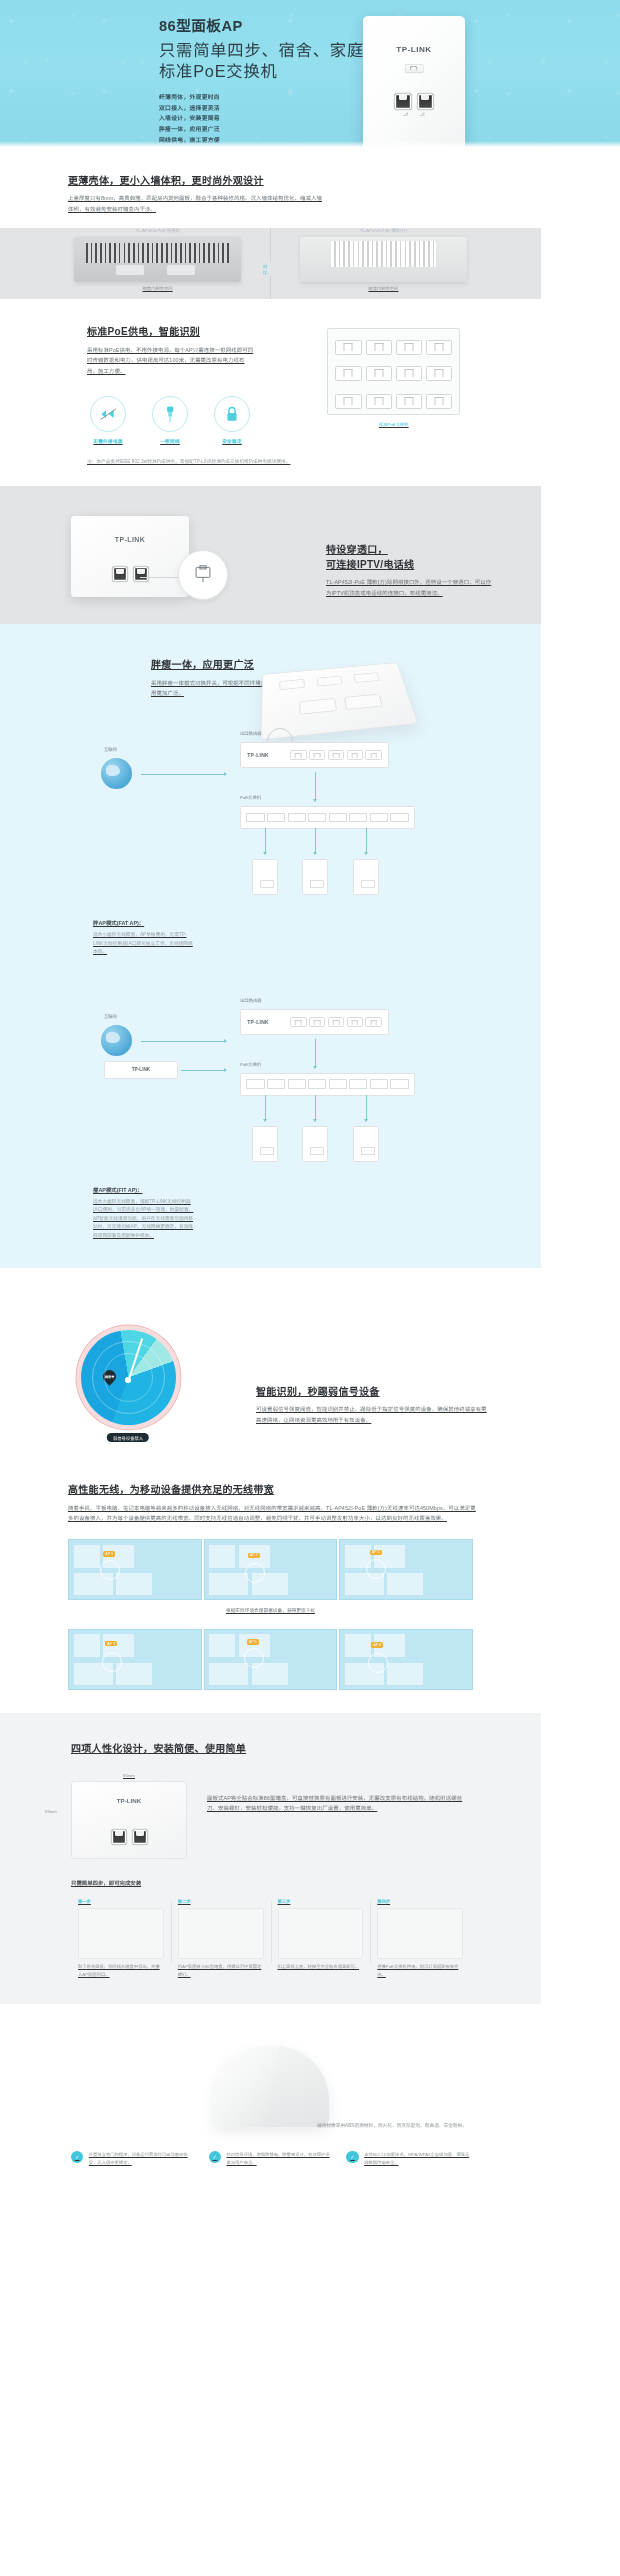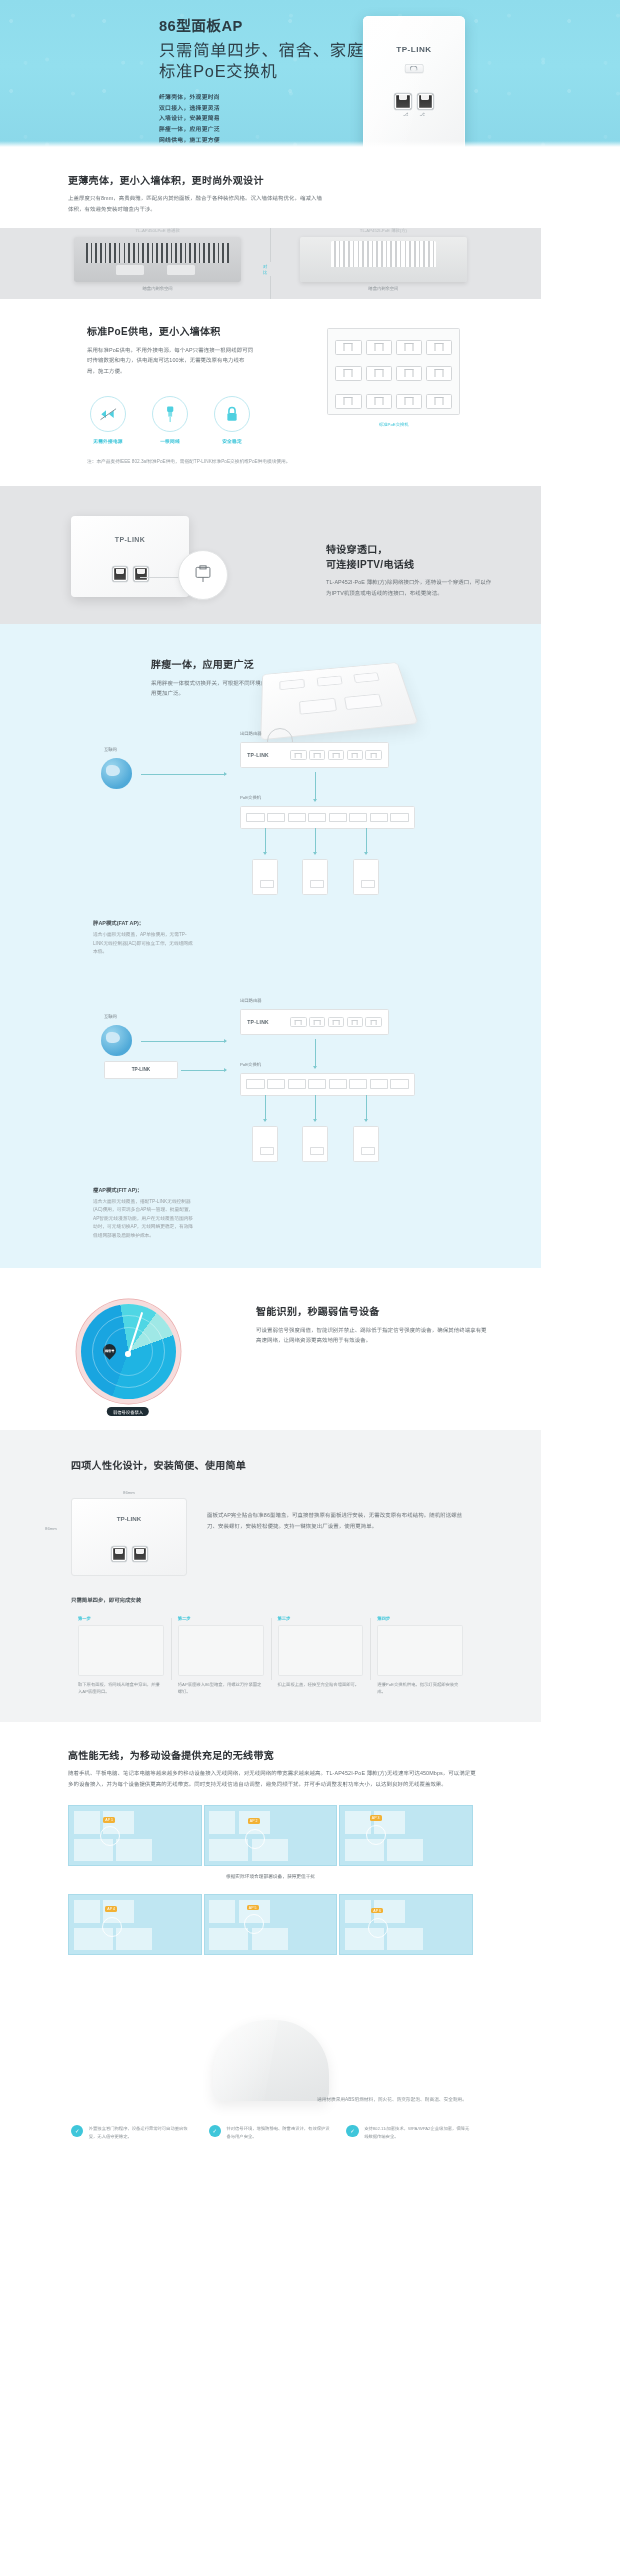--- a/index.html
+++ b/index.html
@@ -89,21 +89,21 @@
     content:"";position:absolute;left:3.9px;top:1.6px;width:7.8px;height:4.7px;
     background:#f2f2f2;border-radius:0 0 1.6px 1.6px;
   }
   .port-labels{
     position:absolute;top:96px;left:0;right:0;
     display:flex;justify-content:center;gap:11px;
     font-size:4.7px;color:#9aa3a9;
   }
 
   
-  .sec { position:relative; width:541px; }
+  .sec { position:relative; width:541px;text-decoration:underline; }
   .sec-white { background:#ffffff; }
   .sec-grey  { background:#e3e4e6; }
   .sec-cyan  { background:#e4f5fb; }
   .sec-pale  { background:#f2f3f4; }
 
   h2.title{
     font-size:10px;font-weight:700;color:#2f3337;letter-spacing:0.3px;
     line-height:1.5;
   }
   p.body{
@@ -240,21 +240,21 @@
   .sw i{ flex:1;height:9.3px;border:0.8px solid #d9dcde;border-radius:0.8px;display:block; }
   .ap-sm{
     position:absolute;width:26px;height:36px;background:#fff;border:0.8px solid #e0e2e3;border-radius:1.6px;
   }
   .ap-sm:after{content:"";position:absolute;left:7px;top:20px;width:12.4px;height:6.2px;border:0.8px solid #dcdee0;border-radius:0.8px;}
   .mode-desc{ padding-left:93px;margin-top:3.1px;max-width:194px; }
   .mode-title{ font-size:5.4px;font-weight:700;color:#4a5257;margin-bottom:3.9px; }
   .ac-box{ position:absolute;width:74px;height:18.6px;background:#fff;border:0.8px solid #e0e2e3;border-radius:1.6px;display:flex;align-items:center;justify-content:center;font-size:4.7px;font-weight:700;color:#5e686e;}
 
   
-  .s6{ padding:36px 0 31px;display:flex;align-items:flex-start; }
+  .s6{ padding:36px 0 31px;display:flex;align-items:flex-end;margin-top:26px; }
   .radar-wrap{ width:256px;display:flex;justify-content:center;position:relative; }
   .radar{
     width:95px;height:95px;border-radius:50%;position:relative;
     background:
       conic-gradient(from 200deg, #19a5e0 0deg 150deg, #4fd6e4 150deg 196deg, #9fe8e6 196deg 230deg, #1fb4e3 230deg 360deg);
     box-shadow:0 0 0 4.7px rgba(255,255,255,.6), 0 0 0 5.4px #e9a9a9;
   }
   .radar:before{
     content:"";position:absolute;inset:11px;border-radius:50%;border:0.8px solid rgba(255,255,255,.35);
   }
@@ -399,21 +399,21 @@
           <span class="fins2"></span>
         </div>
         <div class="cmp-cap">暗盒内剩余空间</div>
       </div>
     </div>
   </section>
 
   <section class="sec sec-white s3">
     <div class="s3-inner">
       <div class="s3-left">
-        <h2 class="title">标准PoE供电，更小入墙体积</h2>
+        <h2 class="title">标准PoE供电，智能识别</h2>
         <p class="body" style="max-width:167px">采用标准PoE供电，不用外接电源，每个AP只需连接一根网线即可同时传输数据和电力，供电距离可达100米，无需更改原有电力线布局，施工方便。</p>
         <div class="icons3">
           <div class="ico-item">
             <div class="ico-circle">
               <svg width="18.6" height="12.4" viewBox="0 0 24 16">
                   <path d="M3 8 L9 3 L9 13 Z" fill="#4fd0e0"></path>
                   <path d="M13 8 L19 3 L19 13 Z" fill="#4fd0e0"></path>
                   <line x1="2" y1="15" x2="22" y2="1" stroke="#7a8a92" stroke-width="1.2"></line>
                 </svg>
             </div>
@@ -614,20 +614,81 @@
           </span>
         <span class="radar-cap">弱信号设备禁入</span>
       </div>
     </div>
     <div class="s6-right">
       <h2 class="title">智能识别，秒踢弱信号设备</h2>
       <p class="body" style="max-width:233px">可设置弱信号强度阈值，智能识别并禁止、踢除低于指定信号强度的设备，确保其他终端享有更高速网络，让网络资源更高效地用于有效设备。</p>
     </div>
   </section>
 
+  <section class="sec sec-white s7">
+    <div class="s7-head">
+      <h2 class="title">高性能无线，为移动设备提供充足的无线带宽</h2>
+      <p class="body">随着手机、平板电脑、笔记本电脑等越来越多的移动设备接入无线网络，对无线网络的带宽需求越来越高。TL-AP452I-PoE 薄款(方)无线速率可达450Mbps，可以满足更多的设备接入，并为每个设备提供更高的无线带宽。同时支持无线信道自动调整，避免同频干扰，并可手动调整发射功率大小，以达到良好的无线覆盖效果。</p>
+    </div>
+
+    <div class="floorgrid">
+      <div class="floor">
+        <span class="room r1"></span>
+          <span class="room r2"></span>
+        <span class="room r3"></span>
+          <span class="room r4"></span>
+        <span class="wave" style="left:31px;top:20px"></span>
+        <span class="tag" style="left:34px;top:11px">AP 1</span>
+      </div>
+      <div class="floor">
+        <span class="room r1"></span>
+          <span class="room r2"></span>
+        <span class="room r3"></span>
+          <span class="room r4"></span>
+        <span class="wave" style="left:40px;top:23px"></span>
+        <span class="tag" style="left:43px;top:12.4px">AP 2</span>
+      </div>
+      <div class="floor">
+        <span class="room r1"></span>
+          <span class="room r2"></span>
+        <span class="room r3"></span>
+          <span class="room r4"></span>
+        <span class="wave" style="left:26px;top:18.6px"></span>
+        <span class="tag" style="left:29.5px;top:9.3px">AP 3</span>
+      </div>
+    </div>
+    <div class="mid-cap">根据实际环境合理部署设备，获得更佳干扰</div>
+    <div class="floorgrid">
+      <div class="floor">
+        <span class="room r1"></span>
+          <span class="room r2"></span>
+        <span class="room r3"></span>
+          <span class="room r4"></span>
+        <span class="wave" style="left:33px;top:22px"></span>
+        <span class="tag" style="left:36px;top:11px">AP 4</span>
+      </div>
+      <div class="floor">
+        <span class="room r1"></span>
+          <span class="room r2"></span>
+        <span class="room r3"></span>
+          <span class="room r4"></span>
+        <span class="wave" style="left:39px;top:18.6px"></span>
+        <span class="tag" style="left:42px;top:9.3px">AP 5</span>
+      </div>
+      <div class="floor">
+        <span class="room r1"></span>
+          <span class="room r2"></span>
+        <span class="room r3"></span>
+          <span class="room r4"></span>
+        <span class="wave" style="left:28px;top:23px"></span>
+        <span class="tag" style="left:31px;top:12.4px">AP 6</span>
+      </div>
+    </div>
+  </section>
+
   <section class="sec sec-pale s8">
     <div class="s8-head">
       <h2 class="title">四项人性化设计，安装简便、使用简单</h2>
     </div>
     <div class="s8-main">
       <div style="position:relative">
         <div class="dim-top">86mm</div>
         <div class="dim-left">86mm</div>
         <div class="dim-panel">
           <div class="lg">TP-LINK</div>
@@ -659,81 +720,20 @@
         <div class="step-txt">扣上面板上盖，轻按至完全贴合墙面即可。</div>
       </div>
       <div class="step">
         <div class="step-no">第四步</div>
         <div class="step-img"></div>
         <div class="step-txt">连接PoE交换机供电，指示灯亮起即安装完成。</div>
       </div>
     </div>
   </section>
 
-  <section class="sec sec-white s7">
-    <div class="s7-head">
-      <h2 class="title">高性能无线，为移动设备提供充足的无线带宽</h2>
-      <p class="body">随着手机、平板电脑、笔记本电脑等越来越多的移动设备接入无线网络，对无线网络的带宽需求越来越高。TL-AP452I-PoE 薄款(方)无线速率可达450Mbps，可以满足更多的设备接入，并为每个设备提供更高的无线带宽。同时支持无线信道自动调整，避免同频干扰，并可手动调整发射功率大小，以达到良好的无线覆盖效果。</p>
-    </div>
-
-    <div class="floorgrid">
-      <div class="floor">
-        <span class="room r1"></span>
-          <span class="room r2"></span>
-        <span class="room r3"></span>
-          <span class="room r4"></span>
-        <span class="wave" style="left:31px;top:20px"></span>
-        <span class="tag" style="left:34px;top:11px">AP 1</span>
-      </div>
-      <div class="floor">
-        <span class="room r1"></span>
-          <span class="room r2"></span>
-        <span class="room r3"></span>
-          <span class="room r4"></span>
-        <span class="wave" style="left:40px;top:23px"></span>
-        <span class="tag" style="left:43px;top:12.4px">AP 2</span>
-      </div>
-      <div class="floor">
-        <span class="room r1"></span>
-          <span class="room r2"></span>
-        <span class="room r3"></span>
-          <span class="room r4"></span>
-        <span class="wave" style="left:26px;top:18.6px"></span>
-        <span class="tag" style="left:29.5px;top:9.3px">AP 3</span>
-      </div>
-    </div>
-    <div class="mid-cap">根据实际环境合理部署设备，获得更佳干扰</div>
-    <div class="floorgrid">
-      <div class="floor">
-        <span class="room r1"></span>
-          <span class="room r2"></span>
-        <span class="room r3"></span>
-          <span class="room r4"></span>
-        <span class="wave" style="left:33px;top:22px"></span>
-        <span class="tag" style="left:36px;top:11px">AP 4</span>
-      </div>
-      <div class="floor">
-        <span class="room r1"></span>
-          <span class="room r2"></span>
-        <span class="room r3"></span>
-          <span class="room r4"></span>
-        <span class="wave" style="left:39px;top:18.6px"></span>
-        <span class="tag" style="left:42px;top:9.3px">AP 5</span>
-      </div>
-      <div class="floor">
-        <span class="room r1"></span>
-          <span class="room r2"></span>
-        <span class="room r3"></span>
-          <span class="room r4"></span>
-        <span class="wave" style="left:28px;top:23px"></span>
-        <span class="tag" style="left:31px;top:12.4px">AP 6</span>
-      </div>
-    </div>
-  </section>
-
   <section class="sec sec-white s9">
     <div class="shield-wrap">
       <div class="shield"></div>
       <div class="shield-cap">通用材质采用ABS阻燃材料，防火花、防变形起泡、耐高温、安全耐用。</div>
     </div>
     <div class="safety-row">
       <div class="safety-item">
         <span class="safety-ico">✓</span>
         <span class="safety-txt">外置独立看门狗程序，设备运行异常时可自动重启恢复，无人值守更稳定。</span>
       </div>

